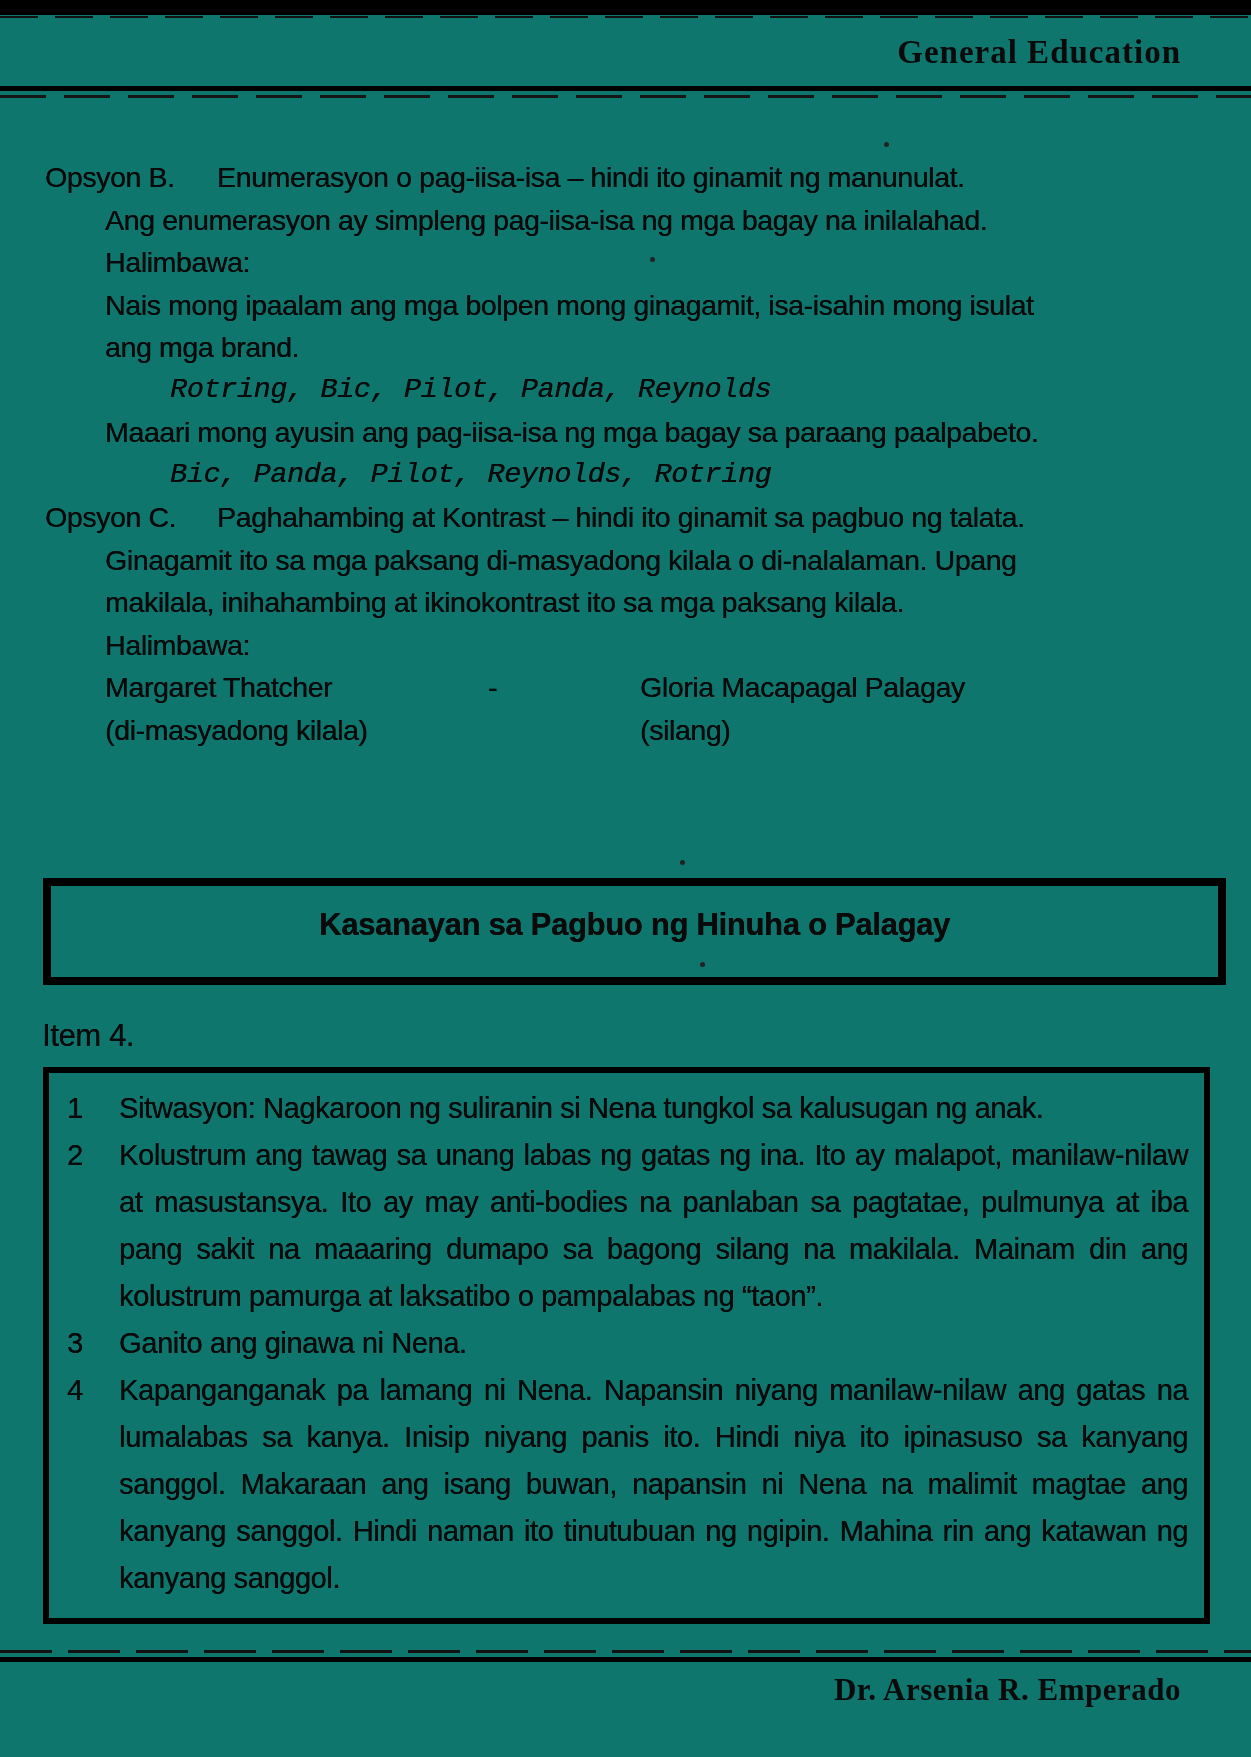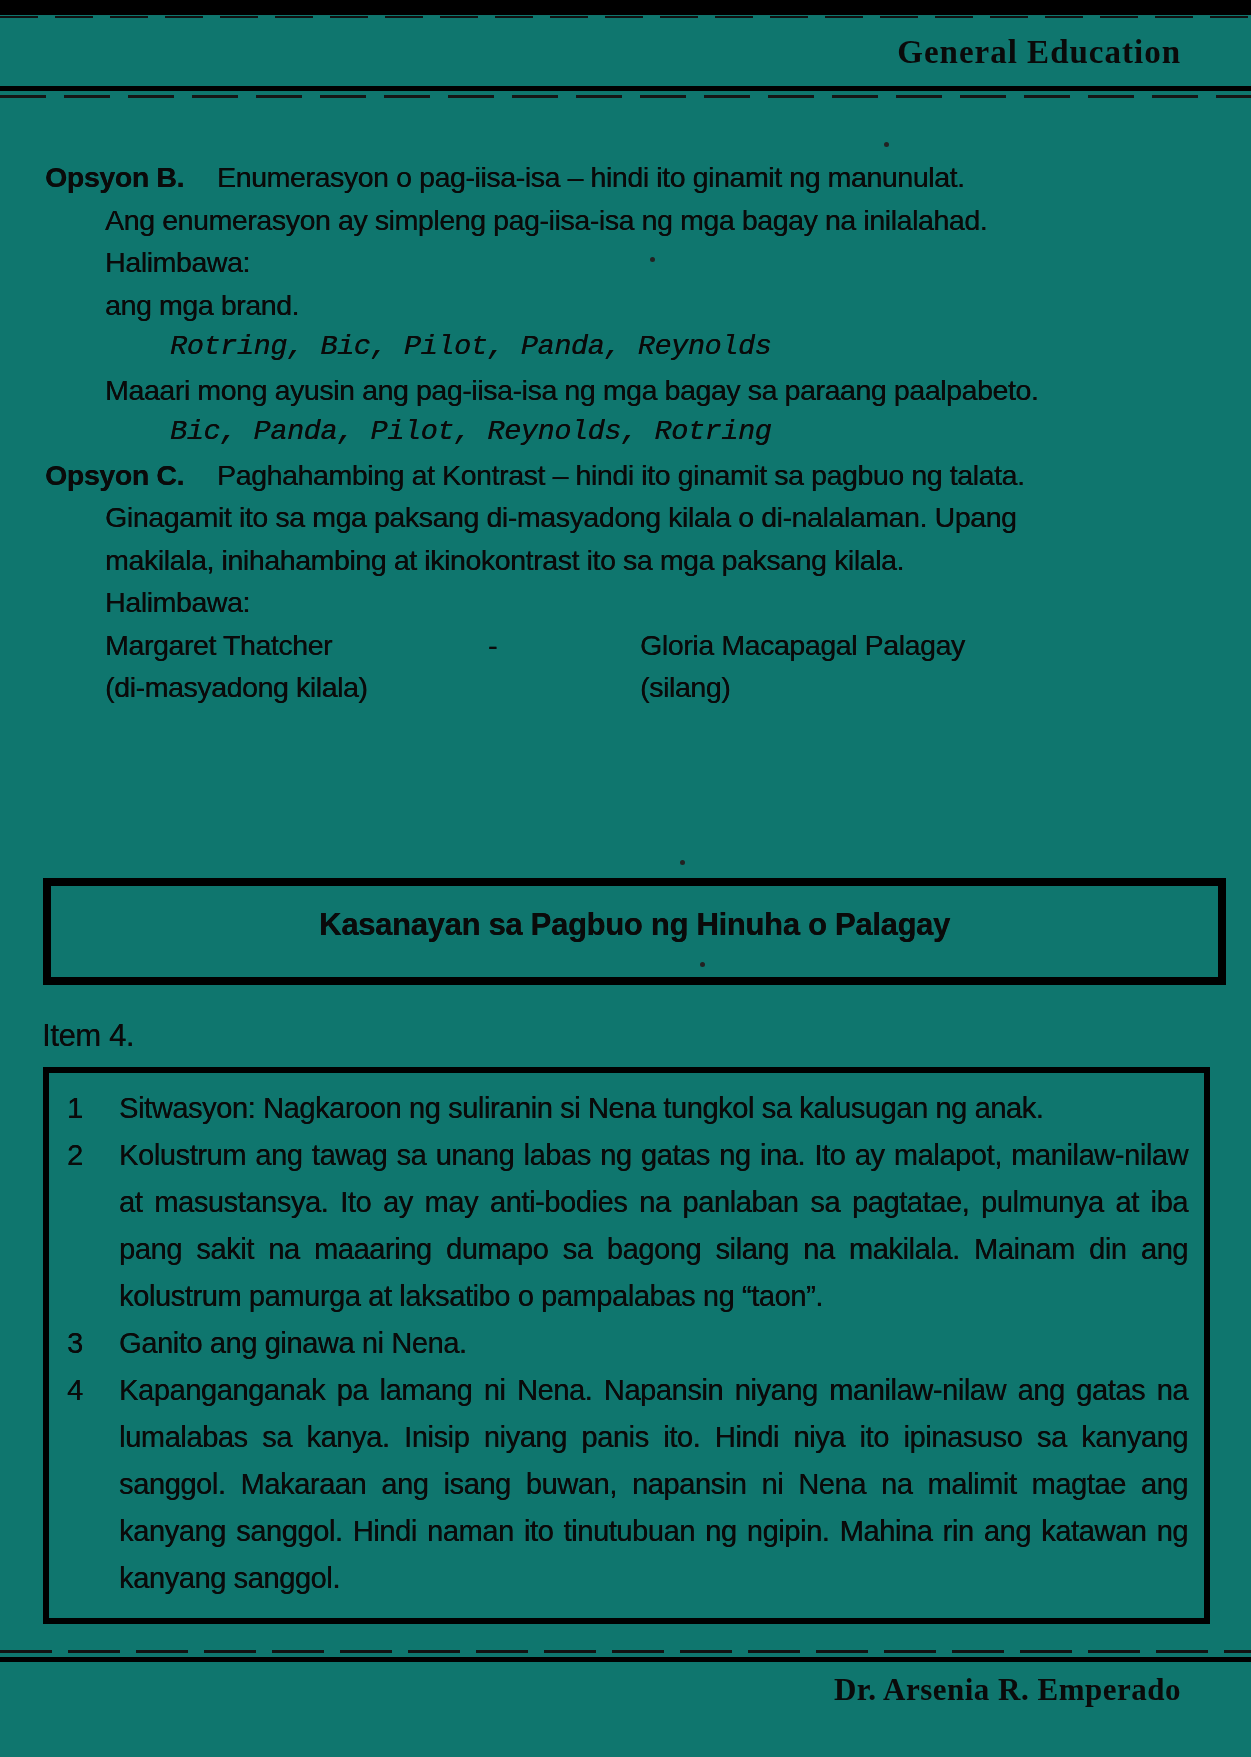--- a/index.html
+++ b/index.html
@@ -39,21 +39,21 @@
   .content {
     position: absolute; top: 156px; left: 45px; right: 45px;
     font-size: 28.5px; line-height: 42.5px;
     letter-spacing: -0.4px;
     text-shadow: 0.35px 0 0 currentColor;
   }
   .line { white-space: nowrap; }
   .ind1 { margin-left: 60px; }
   .ind2 { margin-left: 125px; font-style: italic; font-family: Liberation Mono, monospace; }
   .opt-row { display: flex; }
-  .opt-label { flex: 0 0 172px; font-weight: bold; }
+  .opt-label { flex: 0 0 172px; }
   .cmp-row { display: grid; grid-template-columns: 335px 200px auto; margin-left: 60px; }
   .cmp-sep { padding-left: 48px; }
   
   .section-box {
     position: absolute; top: 878px; left: 43px; width: 1183px; height: 107px;
     border: 8px solid #000; box-sizing: border-box;
     display: flex; align-items: center; justify-content: center;
   }
   .section-box-title {
     font-size: 31px; font-weight: bold; letter-spacing: -0.3px;
@@ -111,20 +111,21 @@
   <div class="header-rule-2"></div>
 
   <div class="content">
 
     <div class="line opt-row">
       <span class="opt-label">Opsyon B.</span>
       <span>Enumerasyon o pag-iisa-isa – hindi ito ginamit ng manunulat.</span>
     </div>
     <div class="line ind1">Ang enumerasyon ay simpleng pag-iisa-isa ng mga bagay na inilalahad.</div>
     <div class="line ind1">Halimbawa:</div>
+    <div class="line ind1">Nais mong ipaalam ang mga bolpen mong ginagamit, isa-isahin mong isulat</div>
     <div class="line ind1">ang mga brand.</div>
     <div class="line ind2">Rotring, Bic, Pilot, Panda, Reynolds</div>
     <div class="line ind1">Maaari mong ayusin ang pag-iisa-isa ng mga bagay sa paraang paalpabeto.</div>
     <div class="line ind2">Bic, Panda, Pilot, Reynolds, Rotring</div>
 
     <div class="line opt-row">
       <span class="opt-label">Opsyon C.</span>
       <span>Paghahambing at Kontrast – hindi ito ginamit sa pagbuo ng talata.</span>
     </div>
     <div class="line ind1">Ginagamit ito sa mga paksang di-masyadong kilala o di-nalalaman. Upang</div>

